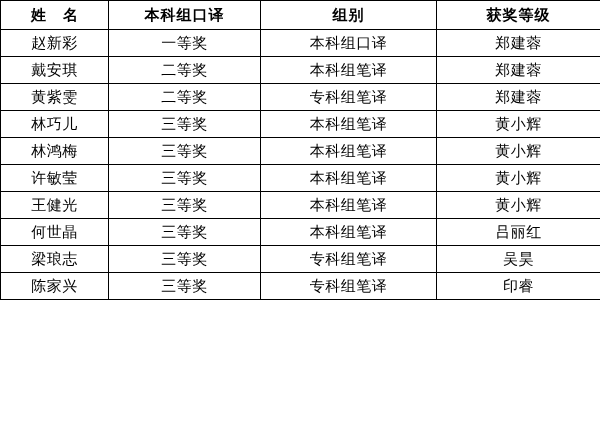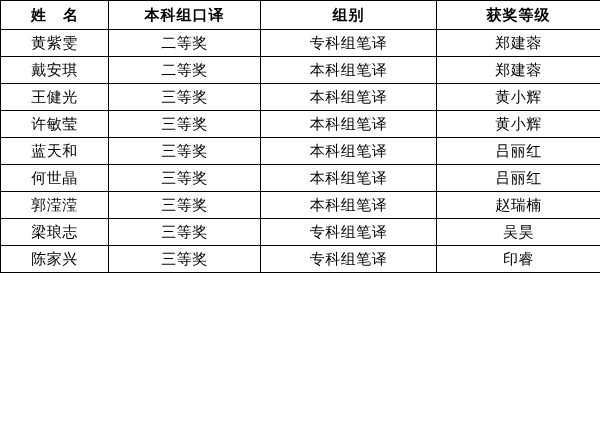--- a/index.html
+++ b/index.html
@@ -71,60 +71,66 @@
     <thead>
       <tr>
         <th class="name-head">姓 名</th>
         <th>本科组口译</th>
         <th>组别</th>
         <th>获奖等级</th>
       </tr>
     </thead>
     <tbody id="table-body">
         <tr>
-          <td>黄紫雯</td>
-          <td>二等奖</td>
-          <td>专科组笔译</td>
+          <td>赵新彩</td>
+          <td>一等奖</td>
+          <td>本科组口译</td>
           <td>郑建蓉</td>
         </tr>
         <tr>
           <td>戴安琪</td>
           <td>二等奖</td>
           <td>本科组笔译</td>
           <td>郑建蓉</td>
         </tr>
         <tr>
-          <td>王健光</td>
+          <td>黄紫雯</td>
+          <td>二等奖</td>
+          <td>专科组笔译</td>
+          <td>郑建蓉</td>
+        </tr>
+        <tr>
+          <td>林巧儿</td>
+          <td>三等奖</td>
+          <td>本科组笔译</td>
+          <td>黄小辉</td>
+        </tr>
+        <tr>
+          <td>林鸿梅</td>
           <td>三等奖</td>
           <td>本科组笔译</td>
           <td>黄小辉</td>
         </tr>
         <tr>
           <td>许敏莹</td>
           <td>三等奖</td>
           <td>本科组笔译</td>
           <td>黄小辉</td>
         </tr>
         <tr>
-          <td>蓝天和</td>
+          <td>王健光</td>
           <td>三等奖</td>
           <td>本科组笔译</td>
-          <td>吕丽红</td>
+          <td>黄小辉</td>
         </tr>
         <tr>
           <td>何世晶</td>
           <td>三等奖</td>
           <td>本科组笔译</td>
           <td>吕丽红</td>
-        </tr>
-        <tr>
-          <td>郭滢滢</td>
-          <td>三等奖</td>
-          <td>本科组笔译</td>
-          <td>赵瑞楠</td>
         </tr>
         <tr>
           <td>梁琅志</td>
           <td>三等奖</td>
           <td>专科组笔译</td>
           <td>吴昊</td>
         </tr>
         <tr>
           <td>陈家兴</td>
           <td>三等奖</td>

